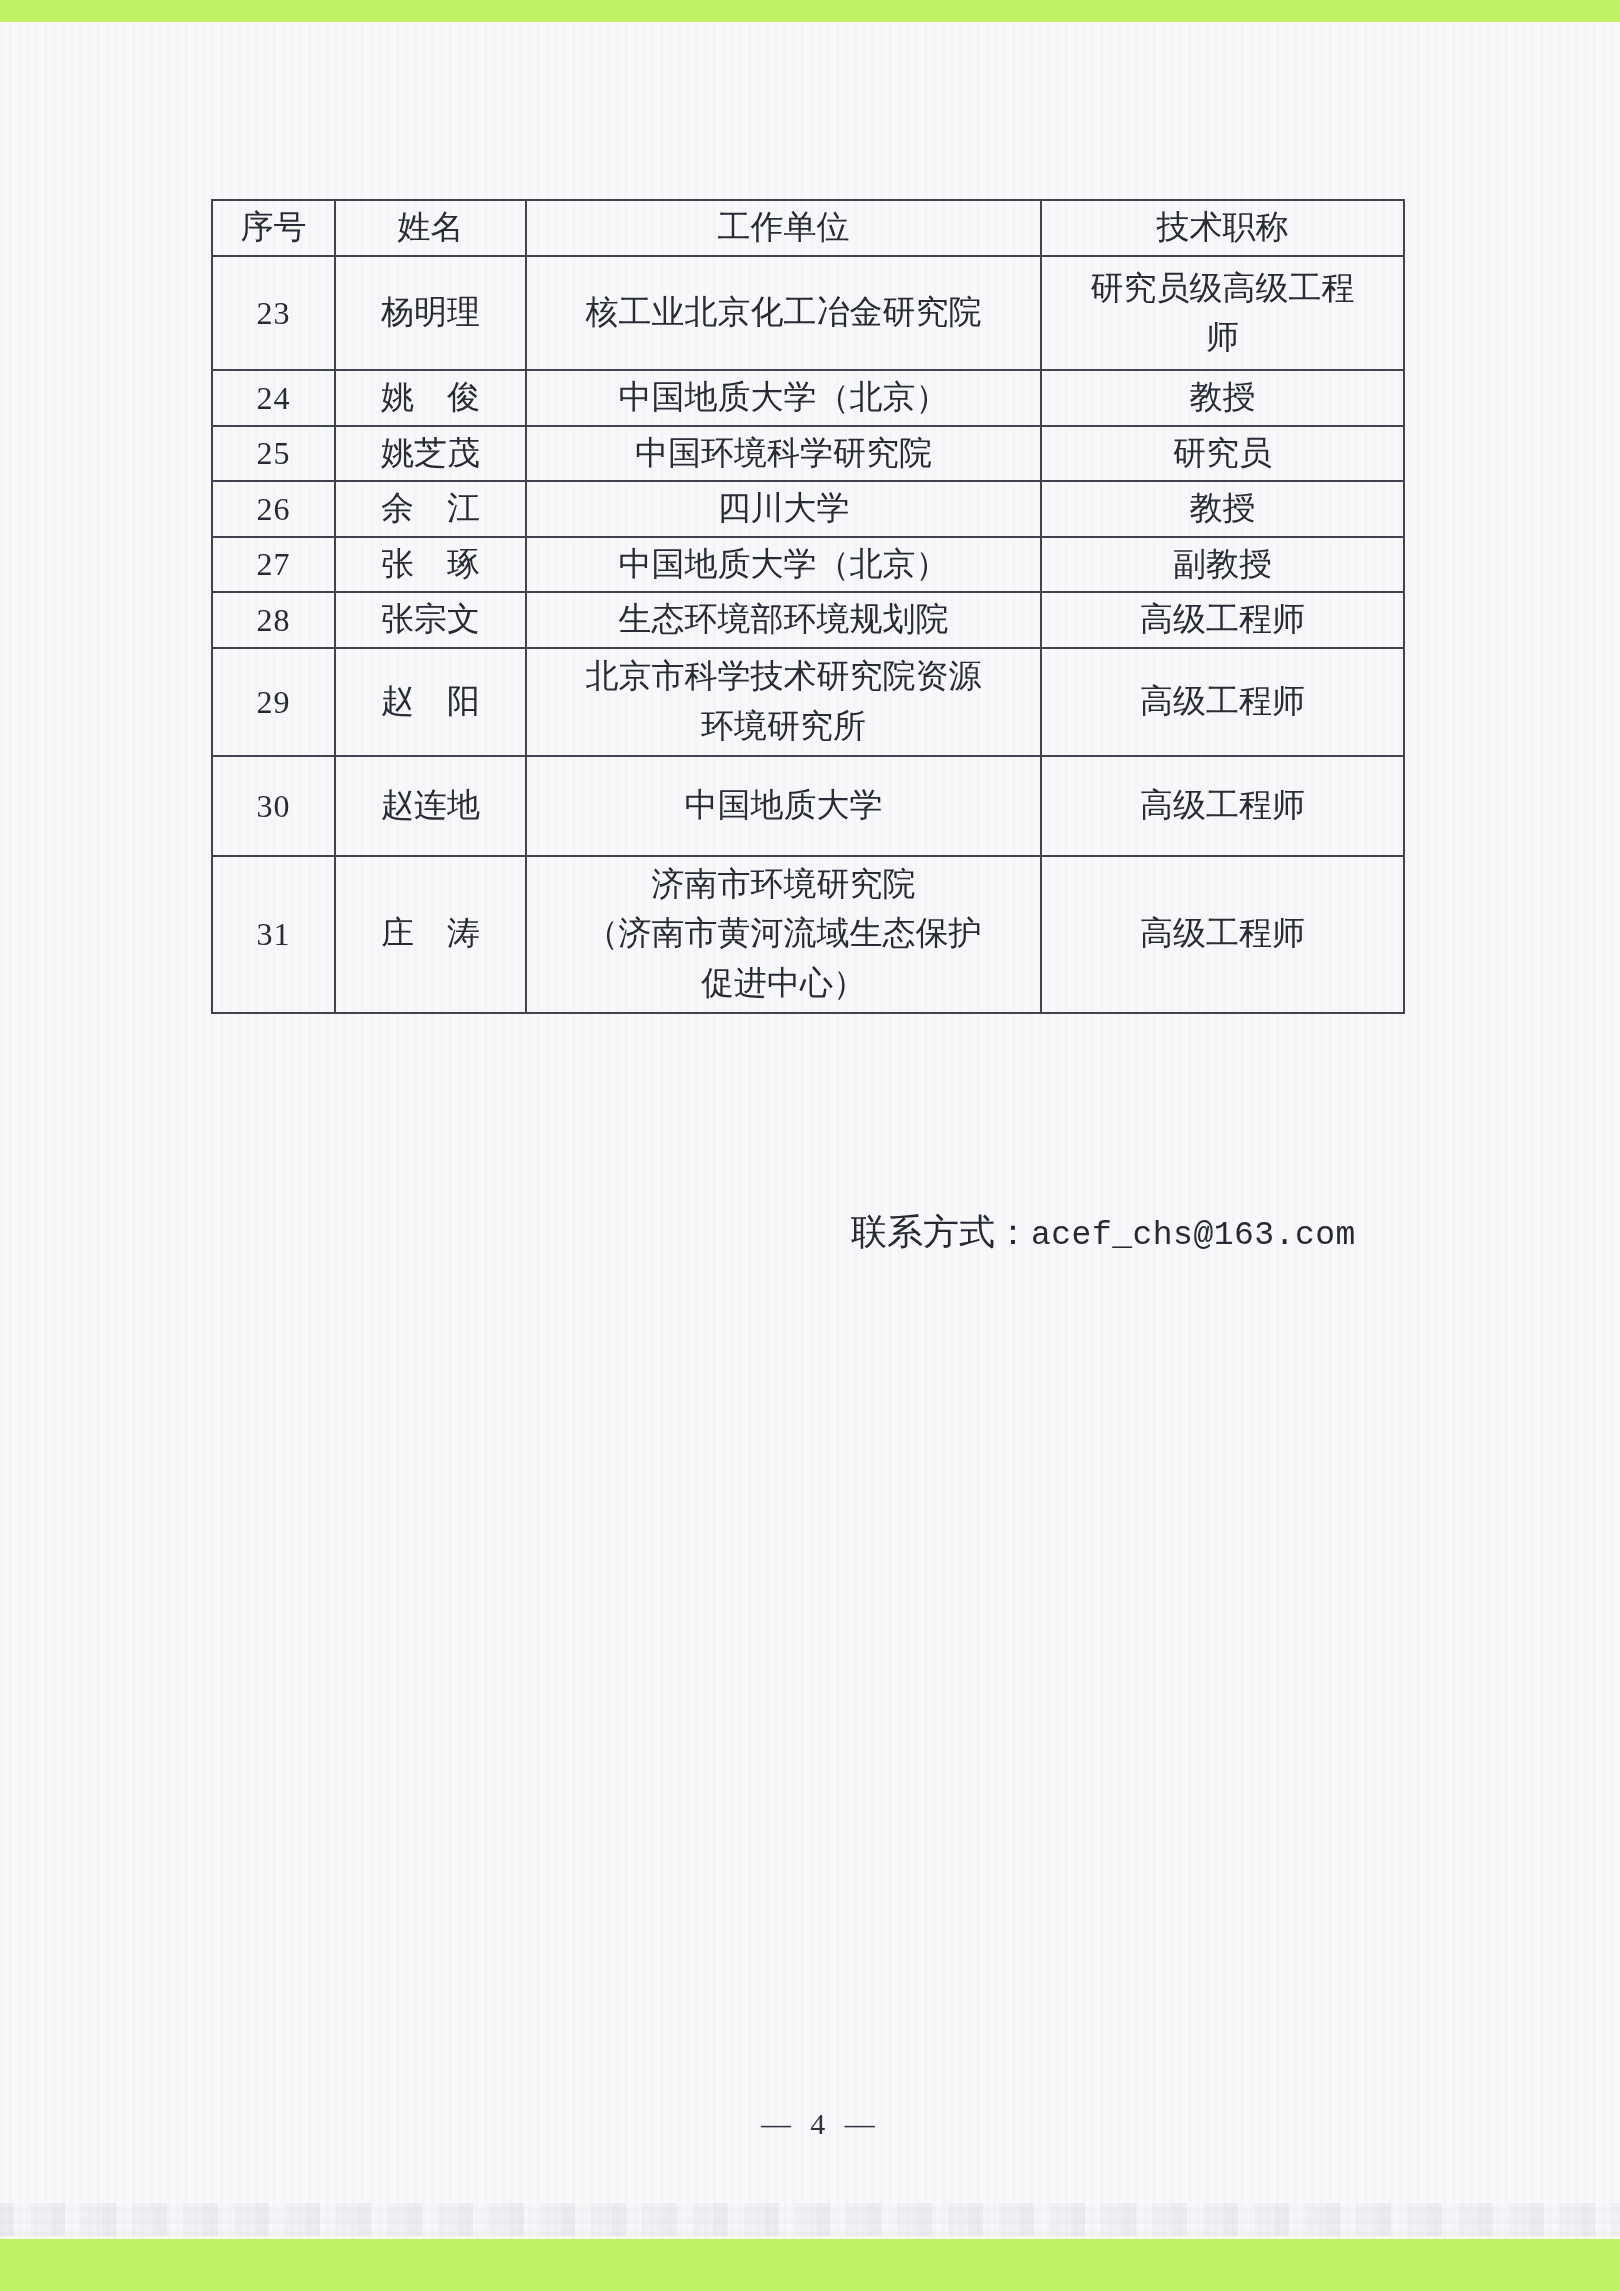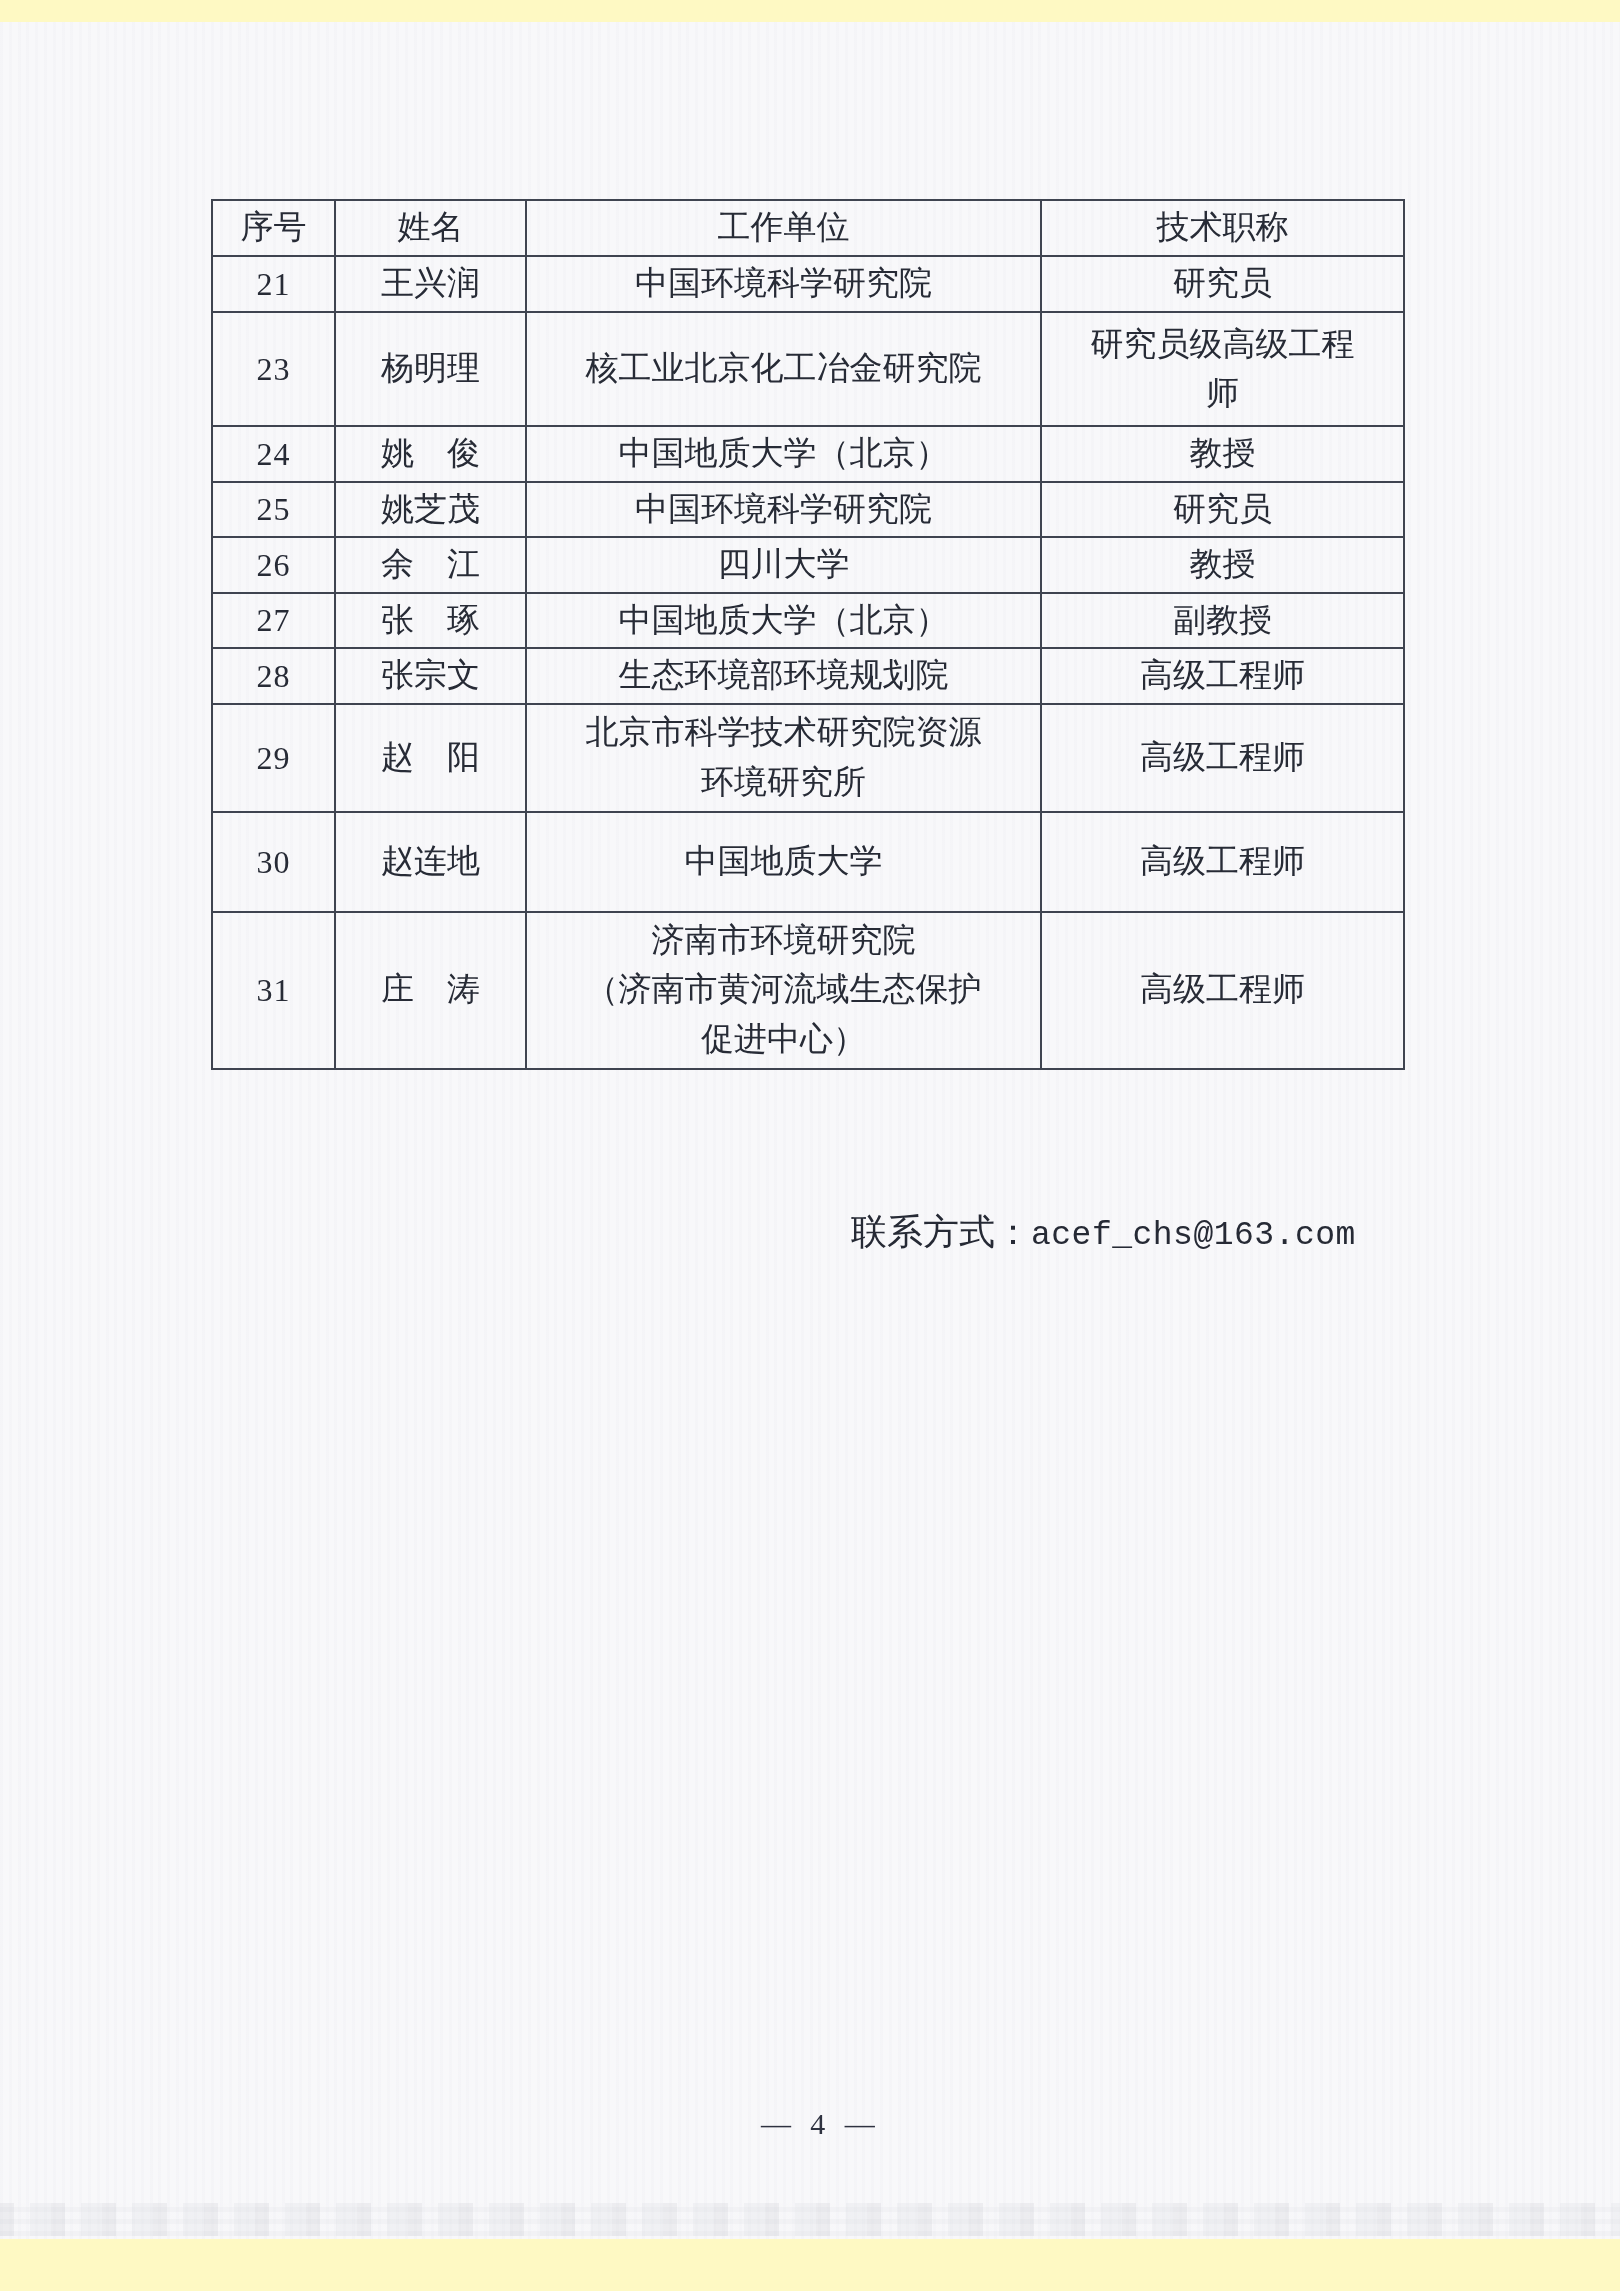--- a/index.html
+++ b/index.html
@@ -4,21 +4,21 @@
 <style>
   html, body {
     margin: 0;
     padding: 0;
     background: #ffffff;
   }
   .canvas {
     position: relative;
     width: 1620px;
     height: 2292px;
-    background: #fef9c3;
+    background: #bef264;
     overflow: hidden;
     font-family: "Liberation Serif", "DejaVu Serif", serif;
     color: #272b36;
   }
   
   .paper {
     position: absolute;
     top: 21.6px;
     left: 0;
     width: 1620px;
@@ -111,26 +111,20 @@
     </colgroup>
     <thead>
       <tr style="height:56px">
         <th>序号</th>
         <th>姓名</th>
         <th>工作单位</th>
         <th>技术职称</th>
       </tr>
     </thead>
     <tbody>
-      <tr style="height:56px">
-        <td class="c-no">21</td>
-        <td class="c-name">王兴润</td>
-        <td class="c-unit">中国环境科学研究院</td>
-        <td class="c-title">研究员</td>
-      </tr>
       <tr style="height:114px">
         <td class="c-no">23</td>
         <td class="c-name">杨明理</td>
         <td class="c-unit">核工业北京化工冶金研究院</td>
         <td class="c-title">研究员级高级工程
 师</td>
       </tr>
       <tr style="height:54px">
         <td class="c-no">24</td>
         <td class="c-name">姚　俊</td>

